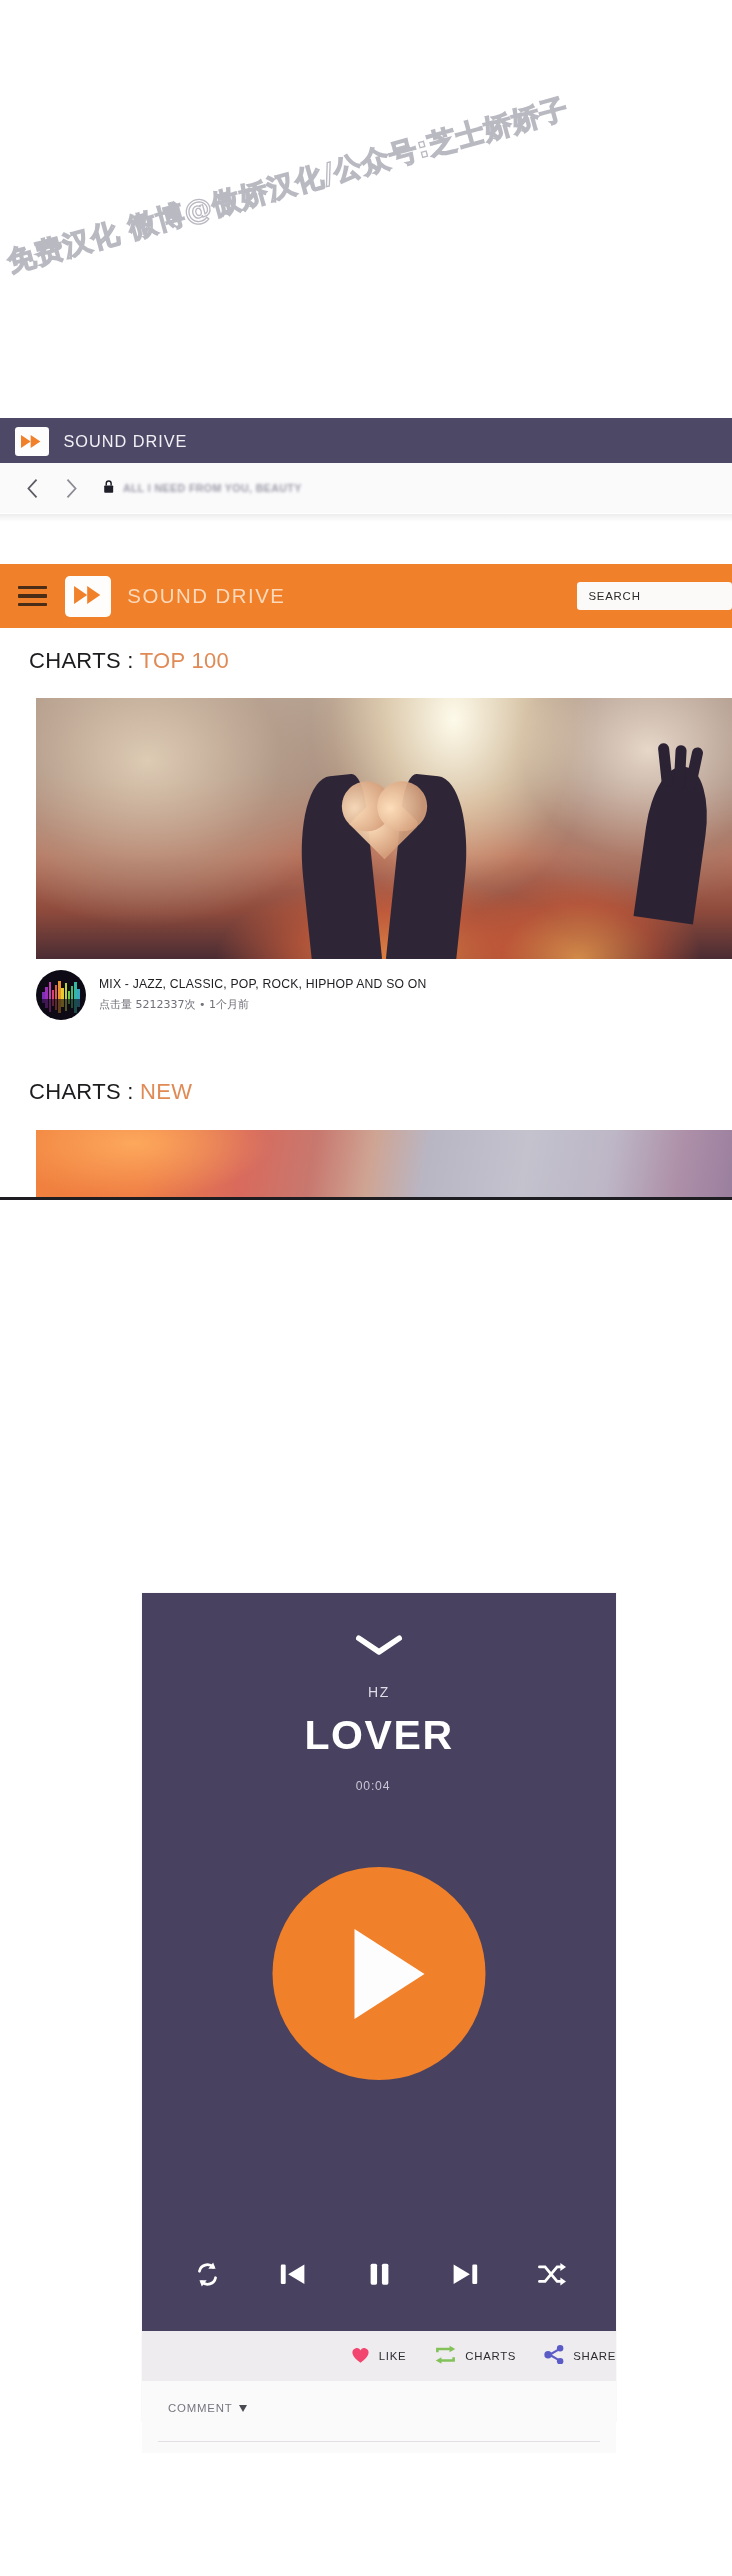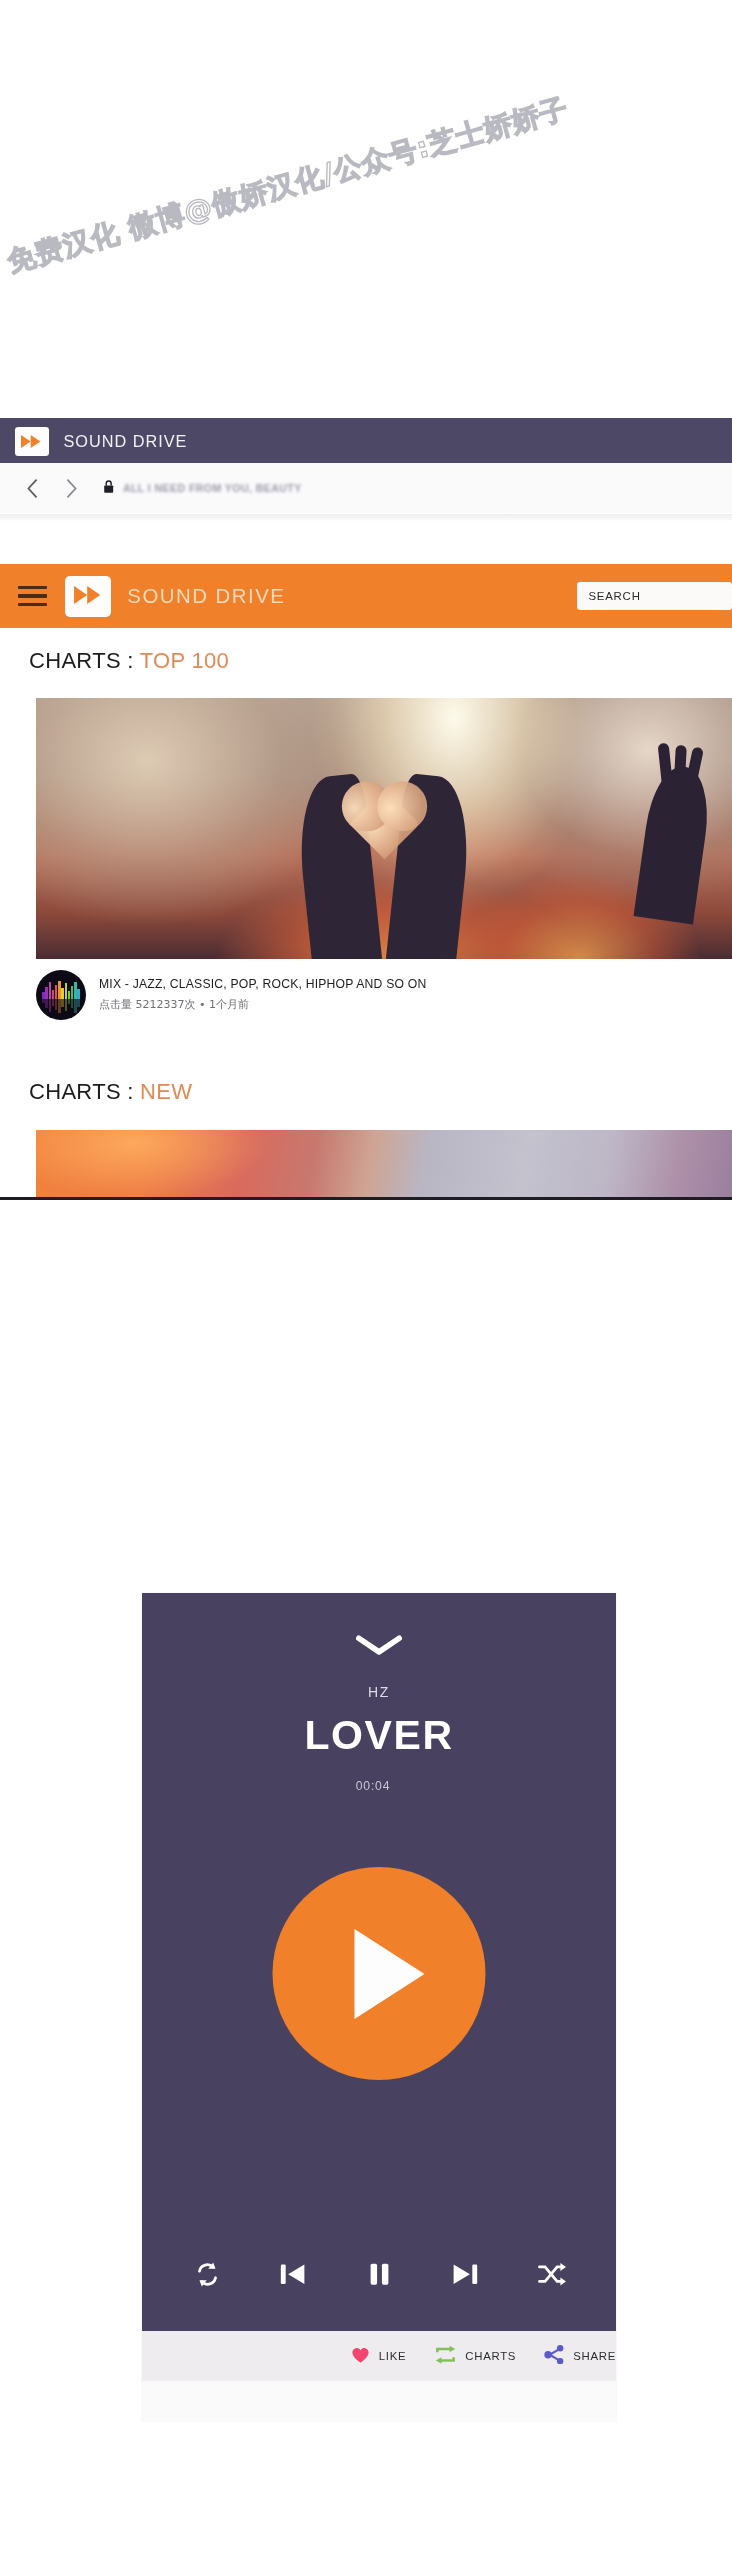--- a/index.html
+++ b/index.html
@@ -634,17 +634,24 @@
             <circle cx="20" cy="4" r="4" fill="#5b5bc8"></circle>
             <circle cx="5" cy="12" r="4.6" fill="#5b5bc8"></circle>
             <circle cx="20" cy="20" r="4" fill="#5b5bc8"></circle>
           </svg>
         </span>
         <span class="social-label">SHARE</span>
       </div>
 
     </div>
 
+    <div class="comment-zone">
+      <div class="comment-label">
+        <span>COMMENT</span>
+        <span class="caret-down"></span>
+      </div>
+      <div class="comment-rule"></div>
+    </div>
 
   </div>
 
 </div>
 
 
 </body></html>

